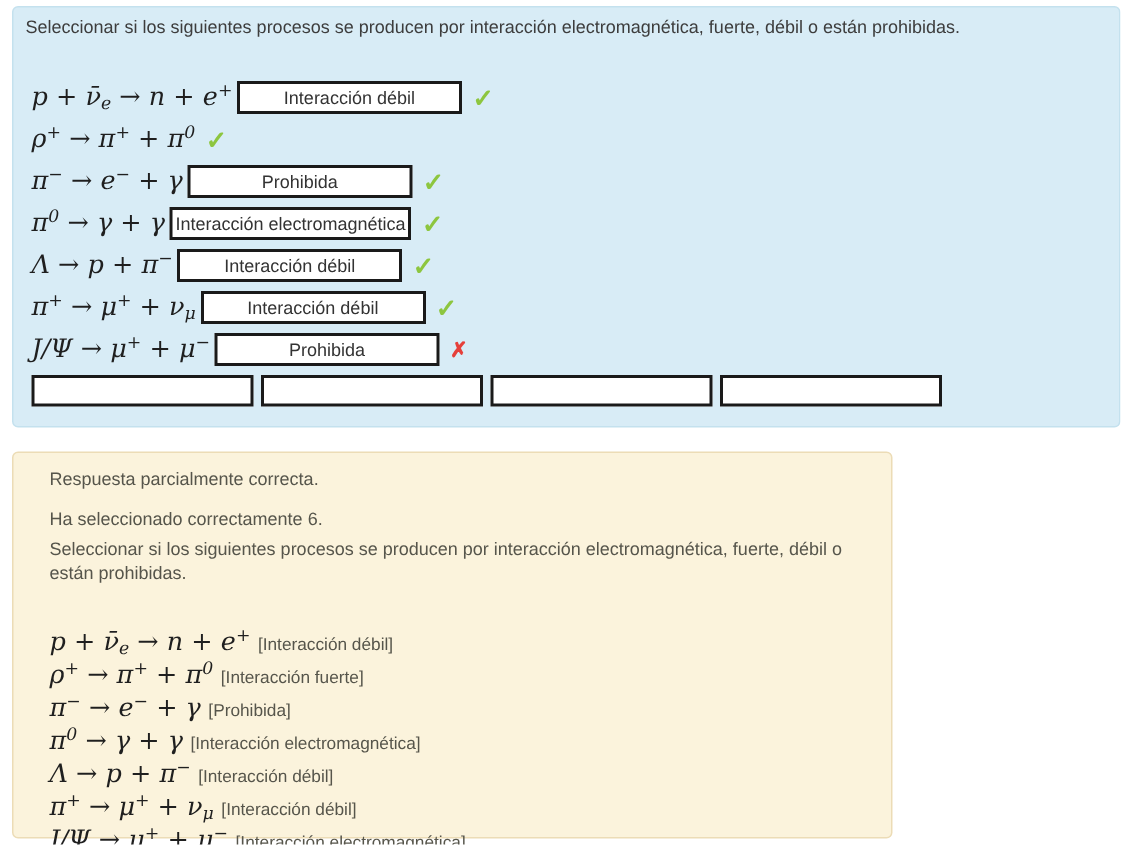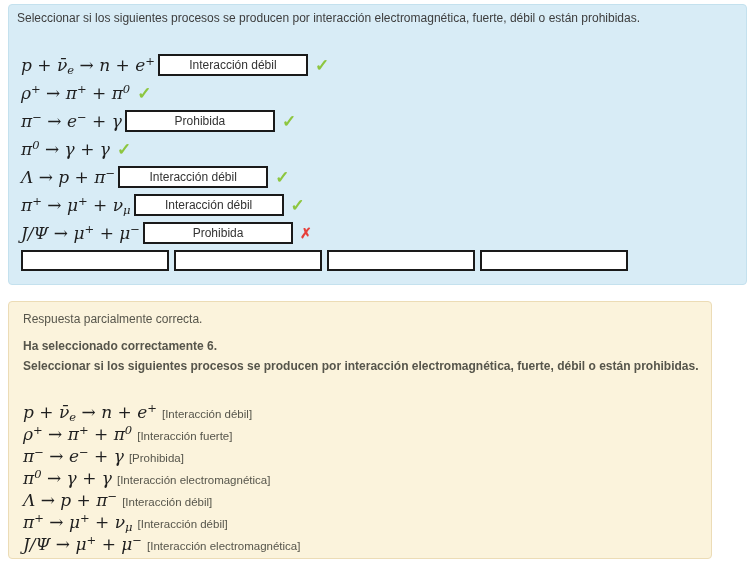--- a/index.html
+++ b/index.html
@@ -24,24 +24,24 @@
   .page{position:relative;width:747px;height:563px;}
 
   .panel{position:absolute;border-radius:4px;}
   .panel.question{
     left:8px;top:4px;width:739px;height:281px;
     background:var(--panel-question-bg);
     border:1px solid var(--panel-question-border);
     padding:6px 10px 0 8px;
   }
   .panel.feedback{
-    left:8px;top:301px;width:704px;height:258px;
+    left:8px;top:301px;width:587px;height:258px;
     background:var(--panel-feedback-bg);
     border:1px solid var(--panel-feedback-border);
-    padding:10px 10px 0 6px;
+    padding:10px 10px 0 16px;
     color:var(--feedback-text);
   }
 
   .prompt{margin:0;font-size:12px;line-height:15px;color:var(--text);}
 
   .formula{
     font-family:"DejaVu Serif", serif;
     font-style:italic;
     font-size:17px;
     color:var(--formula-ink);
@@ -64,21 +64,21 @@
 
   .choices{display:flex;gap:5px;margin-top:3px;padding-left:4px;}
   .choice{
     display:inline-flex;align-items:center;justify-content:center;
     min-width:148px;height:21px;padding:0 4px;
     background:#ffffff;border:2px solid var(--box-border);
     font-size:12px;color:#333;white-space:nowrap;
   }
 
   .fb-state{margin:0 0 11px 8px;font-size:12px;line-height:15px;}
-  .fb-line{margin:4px 0 0 8px;font-size:12px;line-height:16px;font-weight:bold;}
+  .fb-line{margin:4px 0 0 8px;font-size:12px;line-height:16px;}
   .answers{margin:28px 0 0 8px;}
   .answer-row{display:flex;align-items:baseline;height:22px;white-space:nowrap;}
   .answer-label{font-size:11.5px;margin-left:5px;color:var(--feedback-text);}
 </style>
 </head>
 <body>
 
 <div class="page">
 
   <section class="panel question">
@@ -95,20 +95,21 @@
         <span class="formula">ρ<sup>+</sup> → π<sup>+</sup> + π<sup>0</sup></span>
         <span class="result correct">✓</span>
       </div>
         <div class="row">
         <span class="formula">π<sup>−</sup> → e<sup>−</sup> + γ</span>
         <span class="dropbox">Prohibida</span>
         <span class="result correct">✓</span>
       </div>
         <div class="row">
         <span class="formula">π<sup>0</sup> → γ + γ</span>
+        <span class="dropbox">Interacción electromagnética</span>
         <span class="result correct">✓</span>
       </div>
         <div class="row">
         <span class="formula">Λ → p + π<sup>−</sup></span>
         <span class="dropbox">Interacción débil</span>
         <span class="result correct">✓</span>
       </div>
         <div class="row">
         <span class="formula">π<sup>+</sup> → μ<sup>+</sup> + ν<sub>μ</sub></span>
         <span class="dropbox">Interacción débil</span>

